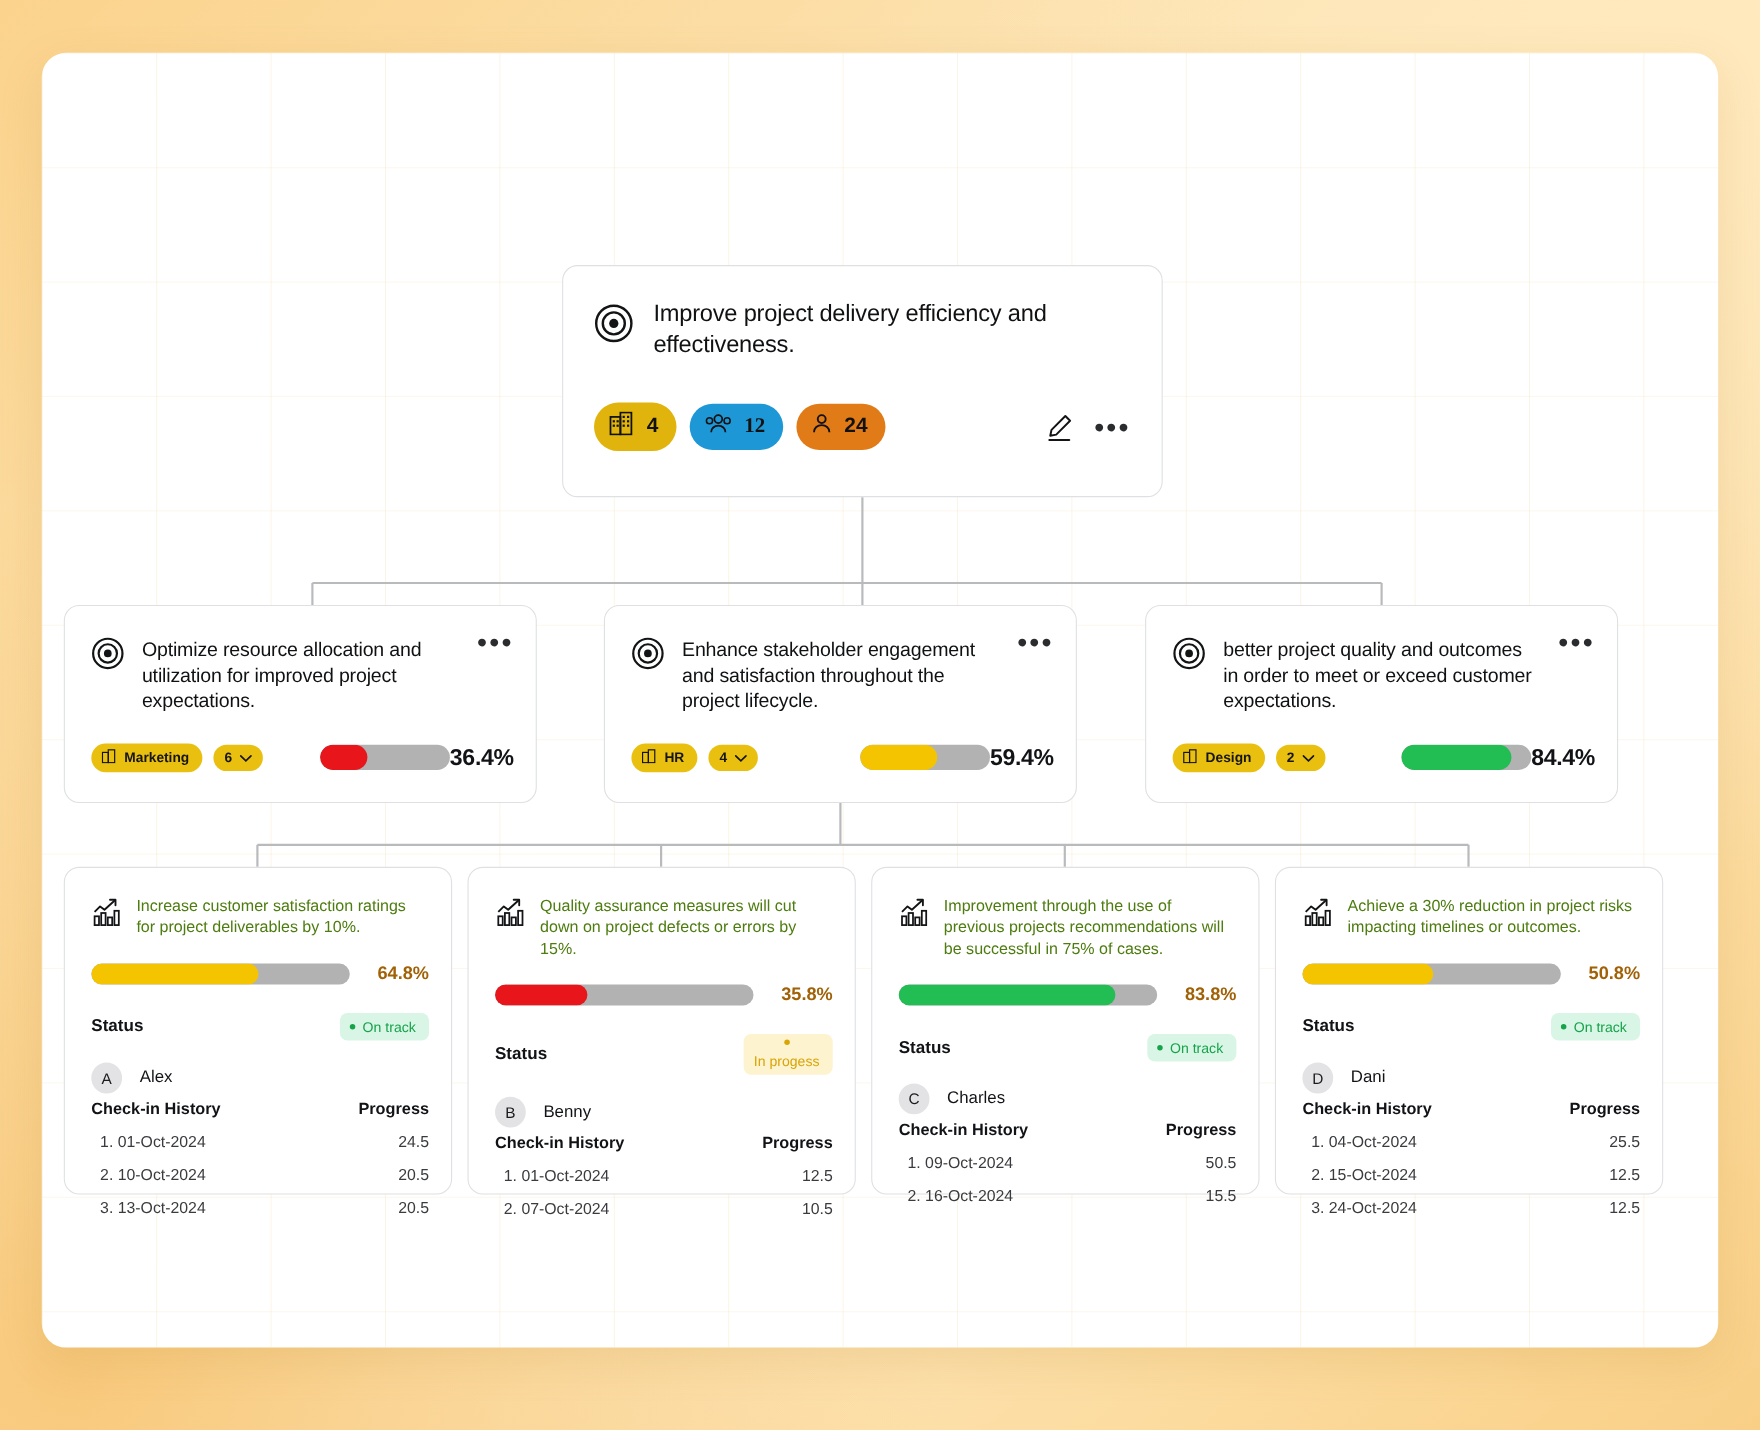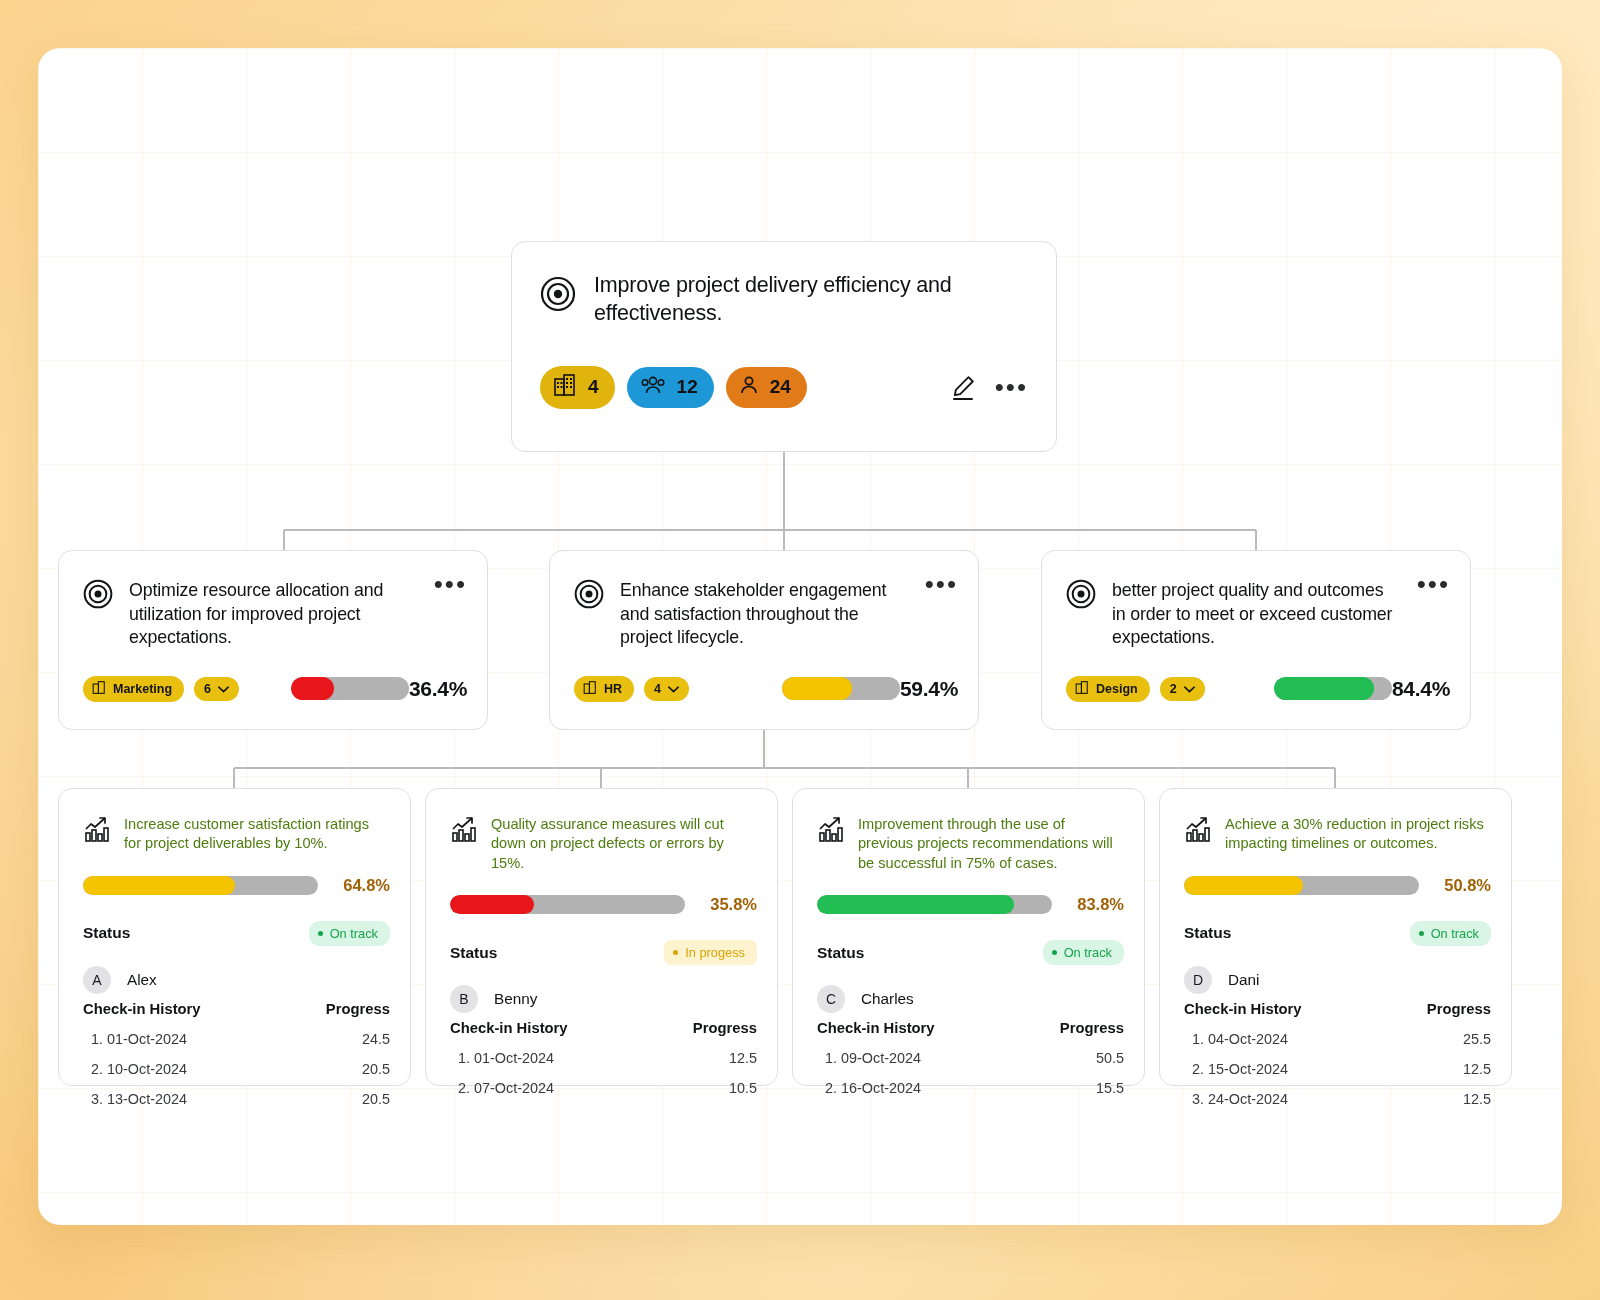--- a/index.html
+++ b/index.html
@@ -119,21 +119,21 @@
     display:flex; align-items:center; gap: 12px;
     padding: 0 28px; margin-top: 38px;
   }
   .pill {
     display:flex; align-items:center; gap: 11px;
     border-radius: 999px;
     padding: 8px 16px 8px 13px;
     font-size: 19px; font-weight: 600; color:#111;
   }
   .pill-gold { background:#e0b40d; }
-  .pill-blue { background:#1d97d6; }
+  .pill-blue { background:#1d97d6;font-family:Liberation Serif, serif; }
   .pill-orange { background:#e07b18; }
   .root-actions { margin-left:auto; display:flex; align-items:center; gap:18px; }
   .icon-btn { background:none; border:none; cursor:pointer; padding:0; line-height:0; }
   .dots {
     font-size: 26px; color:#2b2c2e; letter-spacing: 2px; line-height: 10px;
     cursor:pointer; user-select:none;
   }
 
   
   .card-l2 { top: 502px; height: 180px; }
@@ -188,22 +188,22 @@
     padding: 0 20px 0 24px; margin-top: 26px;
   }
   .kr-status-lbl { font-size: 15.5px; font-weight:600; color:#121316; }
   .badge {
     margin-left:auto;
     border-radius: 7px;
     padding: 5px 12px 5px 9px;
     font-size: 12.8px;
     display:flex; align-items:center; gap:7px;
   }
-  .badge-on { background:#d9f5e6; color:#16a34a;border-radius:11px; }
-  .badge-prog { background:#fdf3cf; color:#d9a406; }
+  .badge-on { background:#d9f5e6; color:#16a34a; }
+  .badge-prog { background:#fdf3cf; color:#d9a406;flex-direction:column; }
   .badge .dot { width:5px; height:5px; border-radius:50%; background: currentColor; display:block; }
   .owner-row {
     display:flex; align-items:center; gap: 16px;
     padding: 0 20px 0 24px; margin-top: 20px;
   }
   .avatar {
     width: 28px; height: 28px; border-radius: 50%;
     background:#e3e3e5; color:#1a1b1d;
     display:flex; align-items:center; justify-content:center;
     font-size: 14px; font-weight:500;

